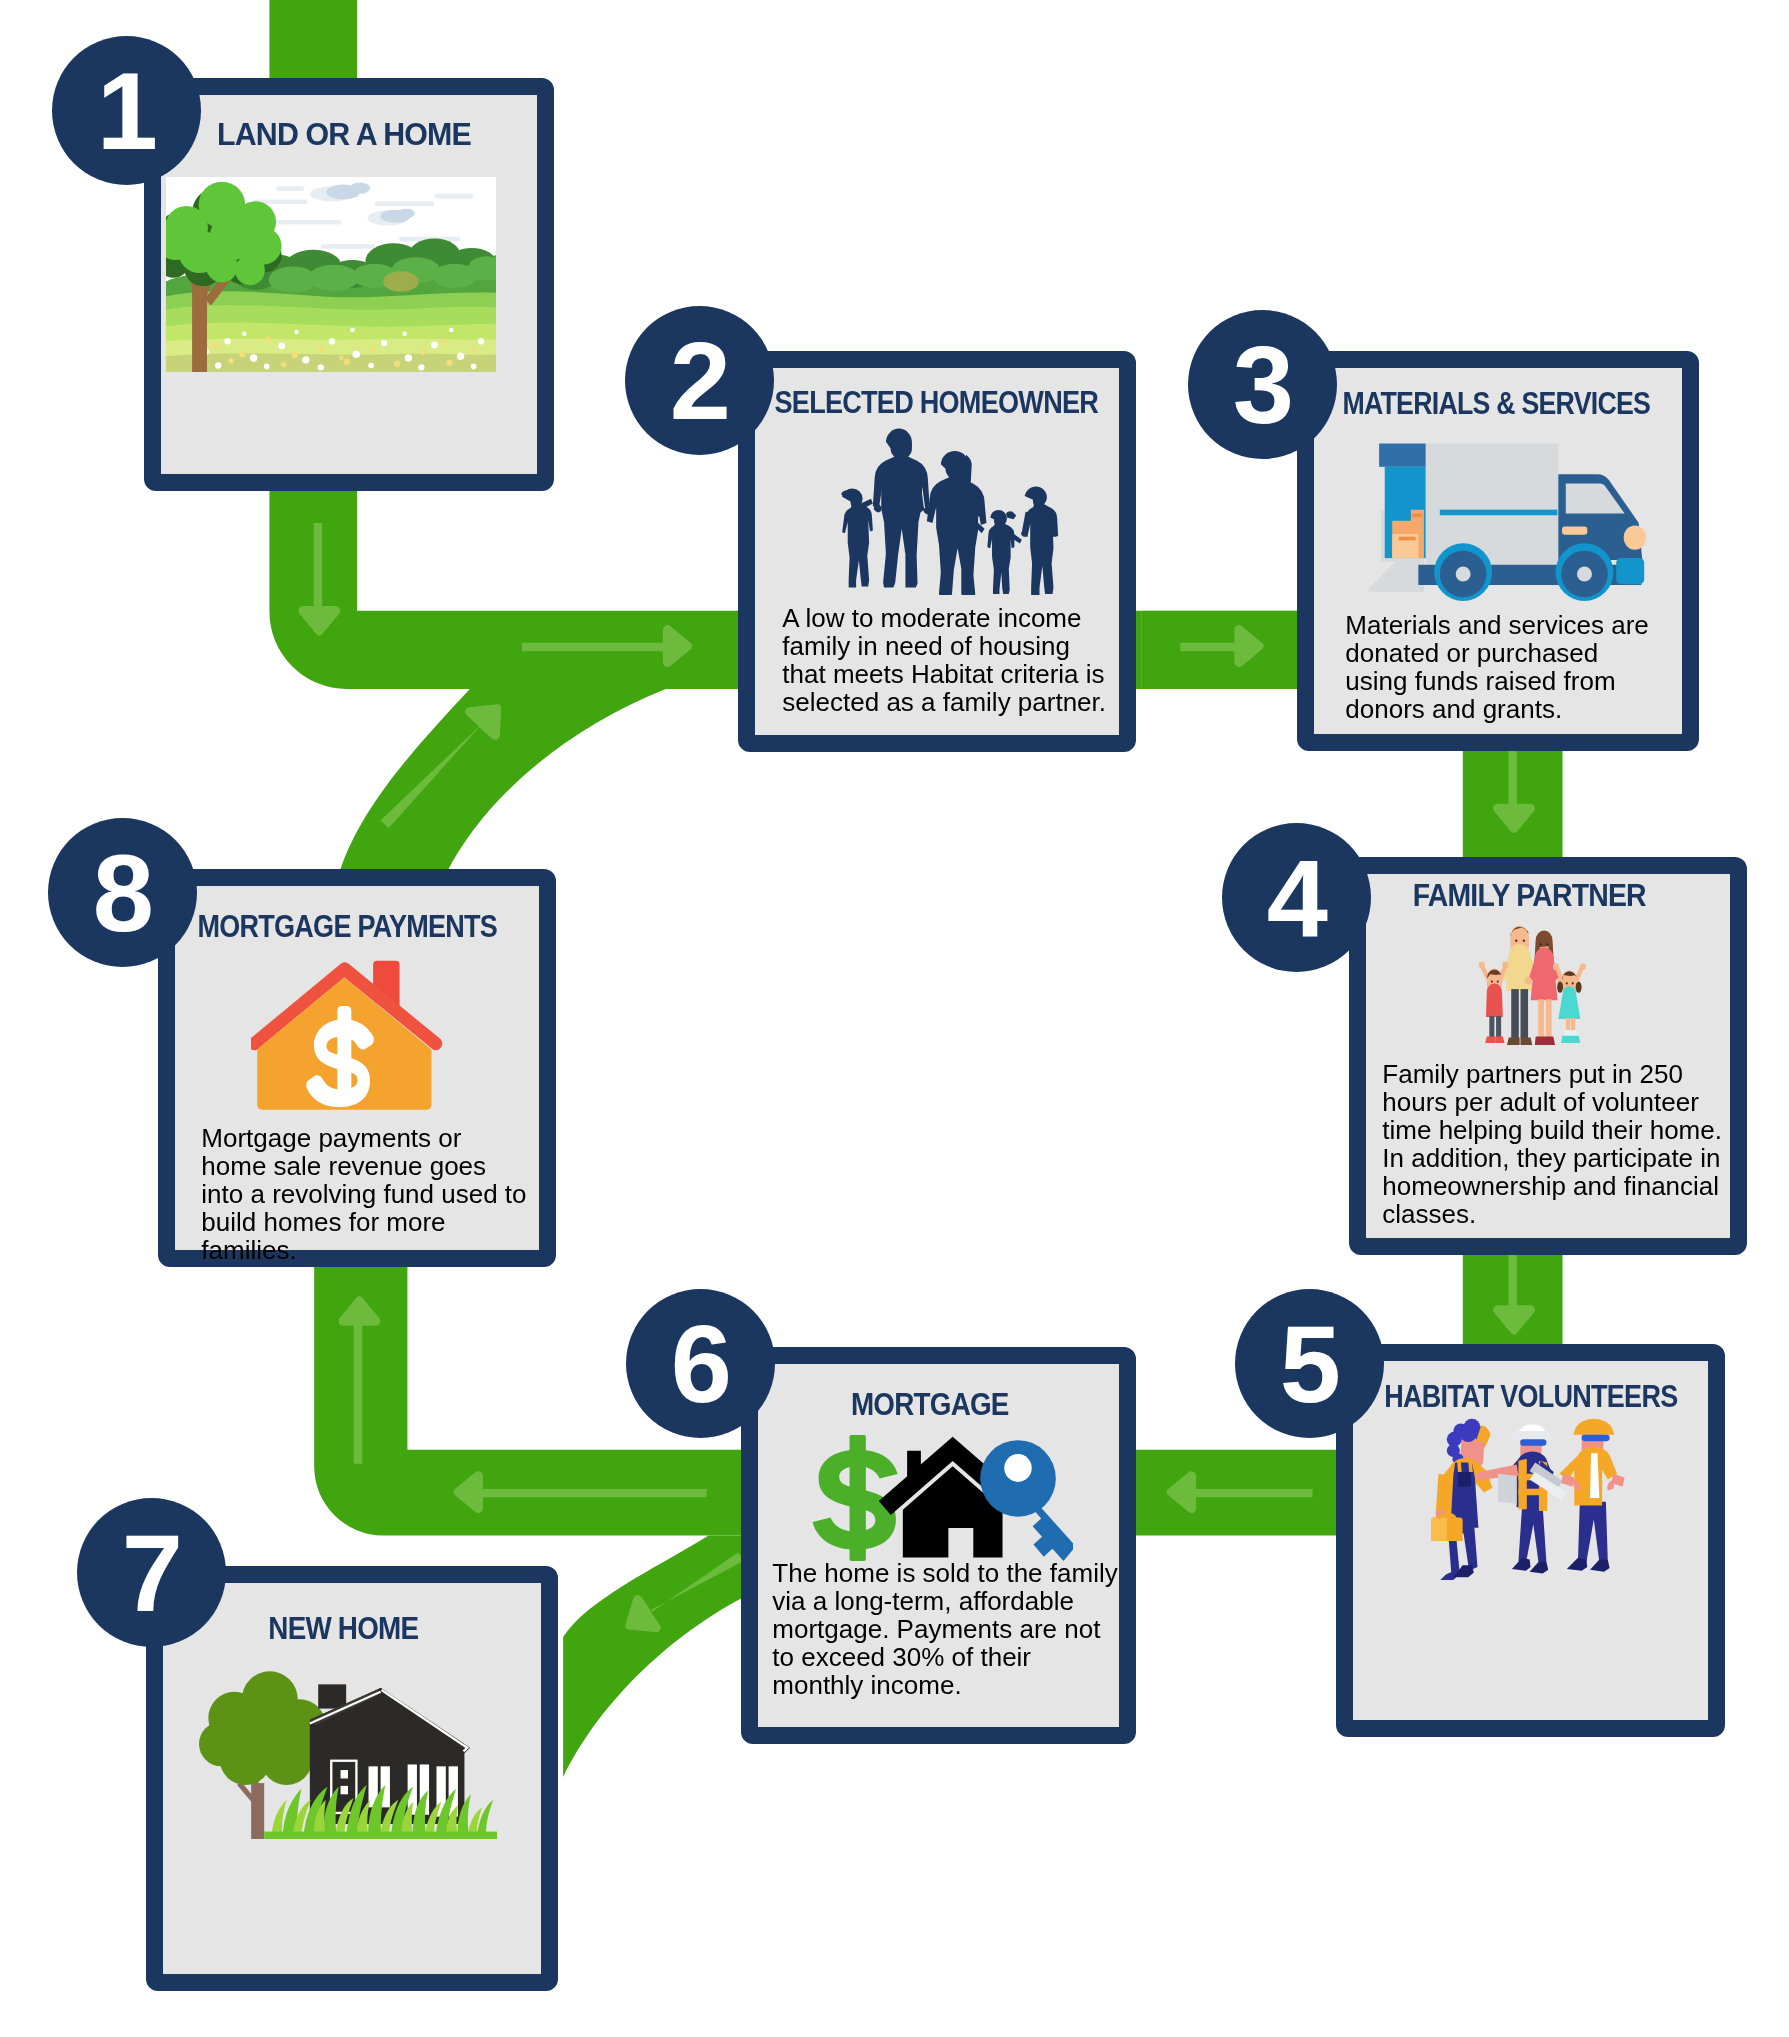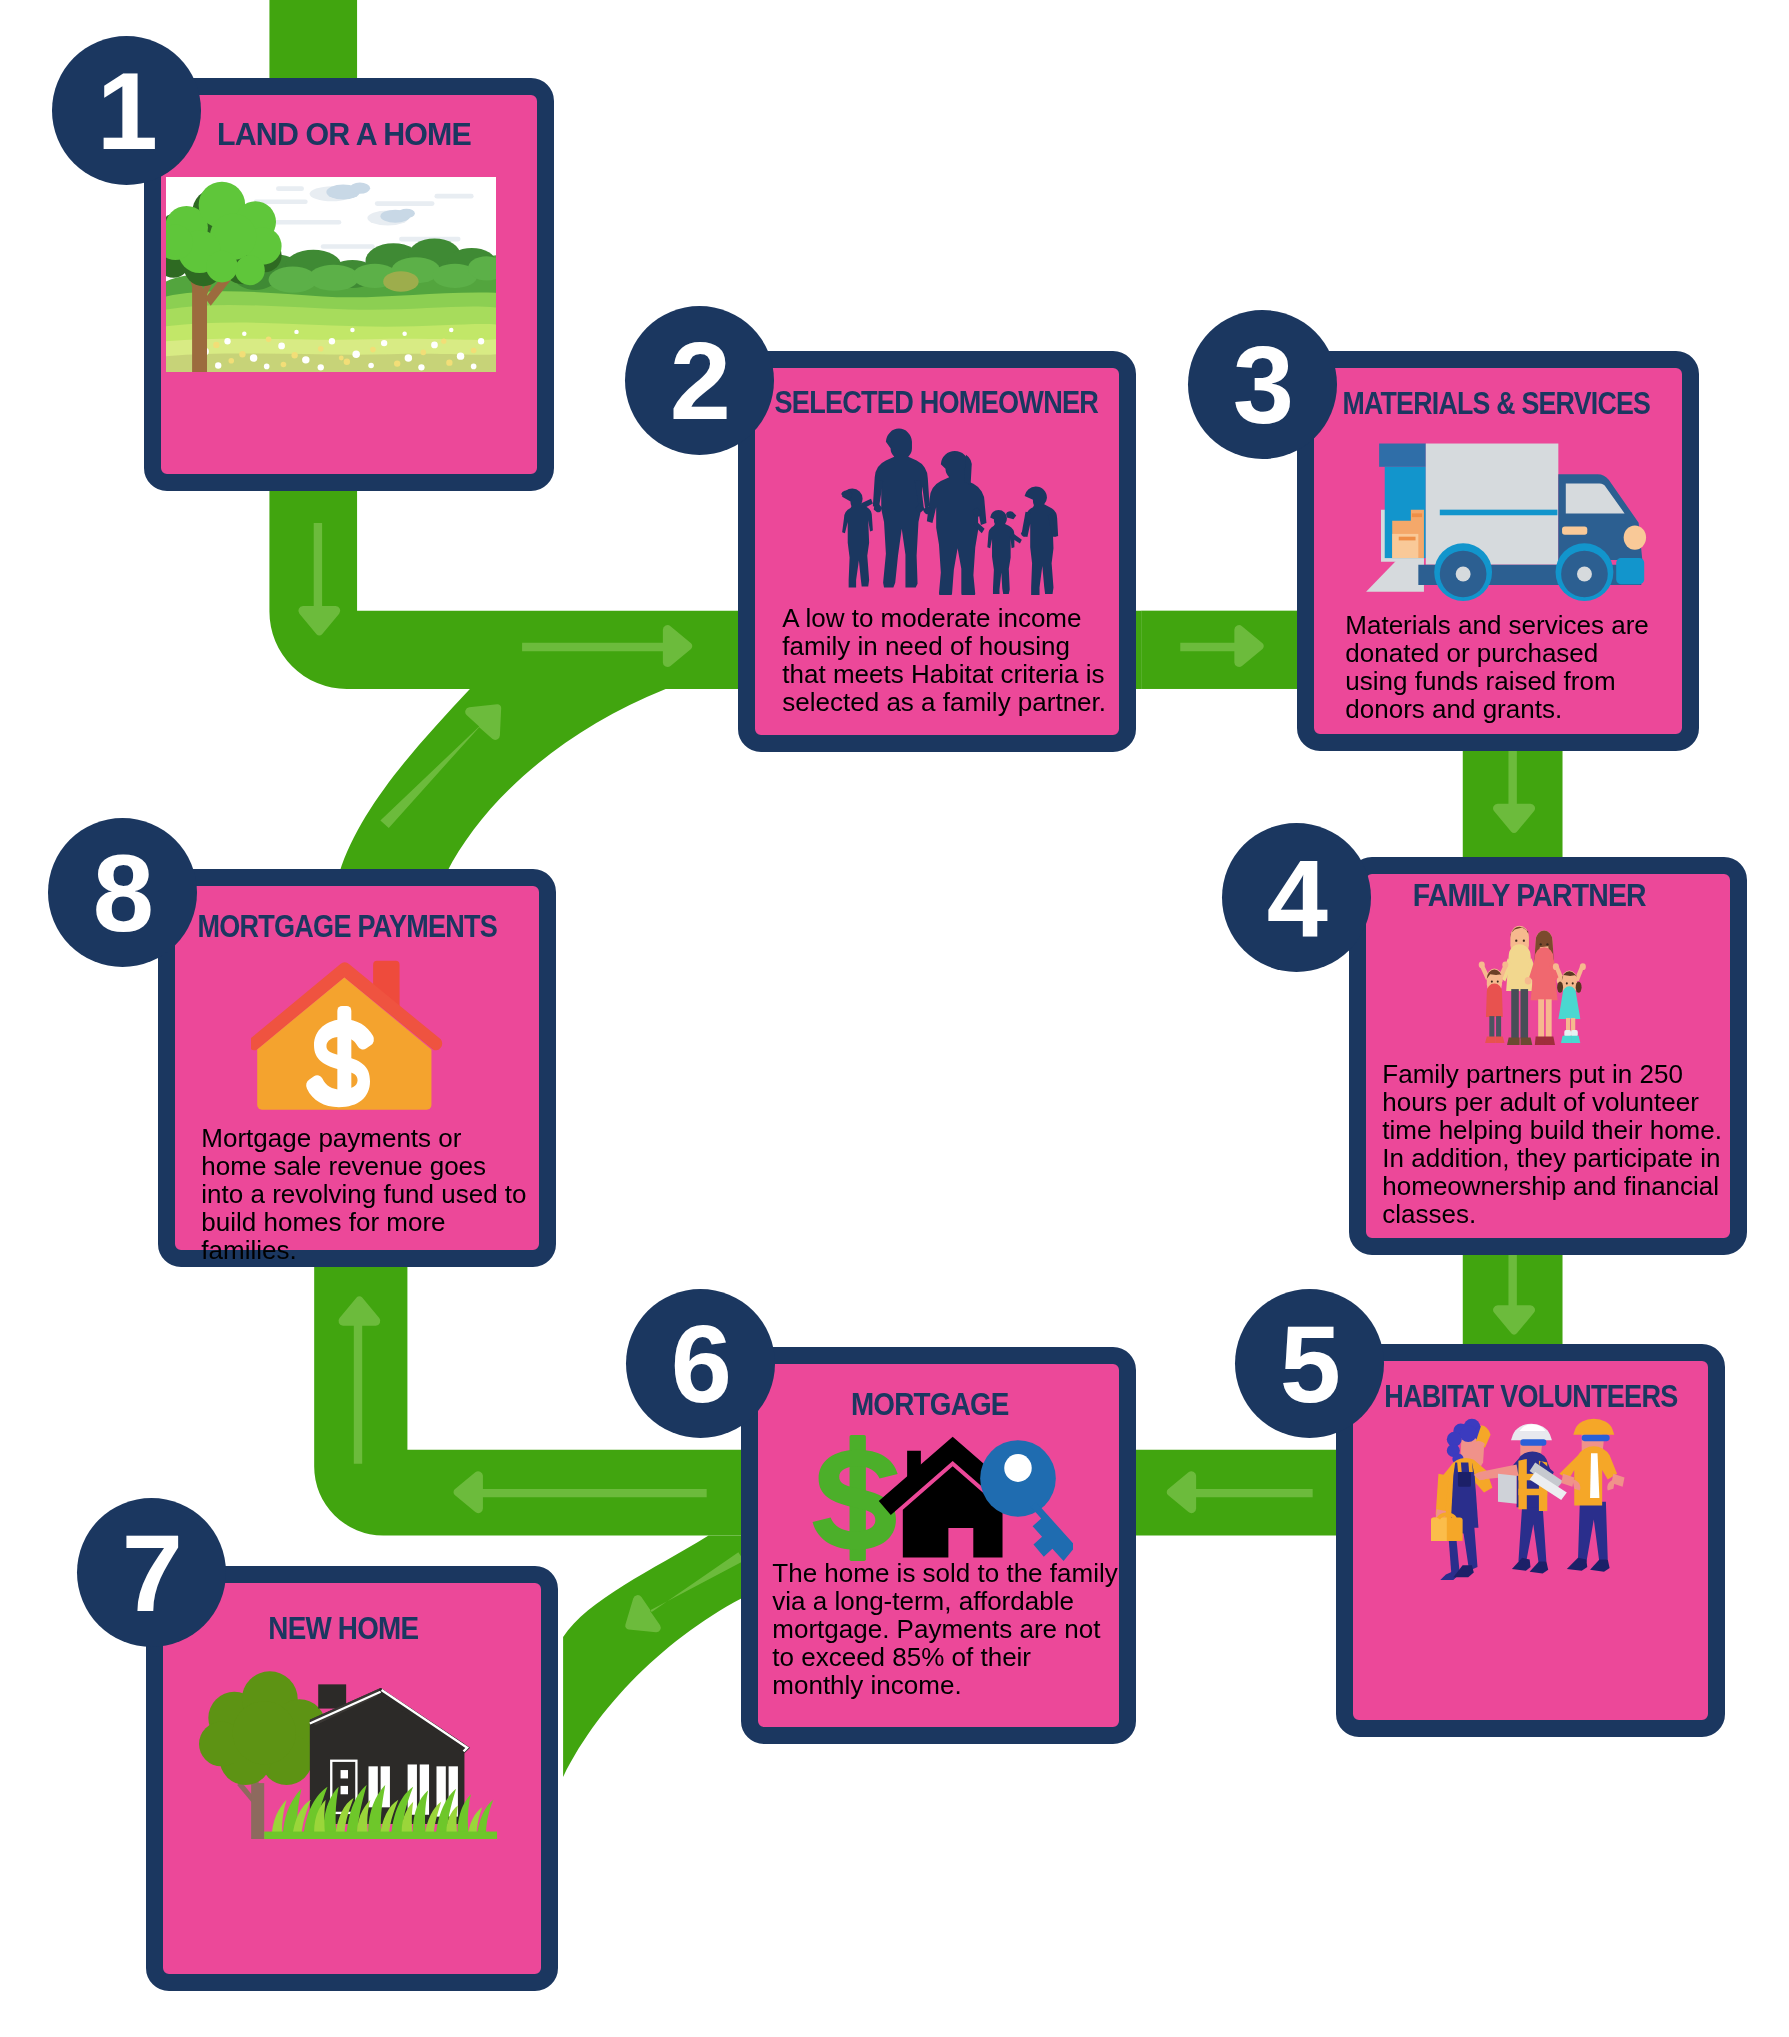--- a/index.html
+++ b/index.html
@@ -1,21 +1,21 @@
 <!DOCTYPE html>
 <html style="font-size:15px"><head>
 <meta charset="utf-8">
 <style>
   html,body{margin:0;padding:0;background:#fff;}
   body{width:1790px;height:2038px;position:relative;overflow:hidden;
        font-family:"Liberation Sans",sans-serif;}
   #stage{position:absolute;left:0;top:0;width:1790px;height:2038px;background:#fff;}
   .flow{position:absolute;left:0;top:0;width:1790px;height:2038px;z-index:1;}
-  .card{position:absolute;box-sizing:border-box;background:#ec4899;border:17.7px solid #1b3760;
-        border-radius:23px;z-index:5;}
+  .card{position:absolute;box-sizing:border-box;background:#e5e5e5;border:17.7px solid #1b3760;
+        border-radius:12px;z-index:5;}
   .card-inner{position:absolute;left:-17.7px;top:-17.7px;width:100%;height:100%;}
   .c-title{position:absolute;font-weight:700;color:#1b3760;text-align:center;
            white-space:nowrap;font-size:32px;line-height:32px;letter-spacing:-0.9px;
            transform-origin:center top;}
   .c-ill{position:absolute;}
   .c-body{position:absolute;color:#000;text-align:left;font-size:26px;line-height:28px;}
   .numcirc{position:absolute;border-radius:50%;background:#1b3760;z-index:9;
            width:149px;height:149px;color:#fff;font-weight:700;line-height:1;}
   .numcirc span{position:absolute;left:0;right:0;top:50%;transform:translateY(-50%);
                 text-align:center;font-size:110px;letter-spacing:-1.9px;}
@@ -468,21 +468,21 @@
             <path d="M166,2 l86,74 l-14,16 l-72,-62 l-72,62 l-14,-16 Z"></path>
             <path d="M166,36 l58,50 l0,55 l-34,0 l0,-34 l-29,0 l0,34 l-53,0 l0,-55 Z"></path>
           </g>
           <g fill="#1f6cb0">
             <circle cx="242" cy="50" r="44"></circle>
             <circle cx="242" cy="38" r="16" fill="#fff"></circle>
             <path d="M263,77 l46,51 l-14,17 l-13,-14 l-10,9 l-12,-14 l10,-9 l-11,-12 l10,-9 l-12,-13 Z"></path>
           </g>
         </svg>
       </div>
-      <div class="c-body" style="left:32px;top:213px;width:352px;">The home is sold to the family via a long-term, affordable mortgage. Payments are not to exceed 85% of their monthly income.</div>
+      <div class="c-body" style="left:32px;top:213px;width:352px;">The home is sold to the family via a long-term, affordable mortgage. Payments are not to exceed 30% of their monthly income.</div>
     </div>
   </div>
   <div class="numcirc" style="left:626px;top:1289px;">
       <span>6</span>
     </div>
 
   <div class="card card7" style="left:146px;top:1566px;width:412px;height:425px;">
     <div class="card-inner" style="padding:28px 9.3px 0;">
       <div class="c-title" style="left:0px;right:0px;top:47px;transform:scaleX(0.87);">NEW HOME</div>
       <div class="c-ill" style="left:54px;top:97px;width:312px;height:177px;">

